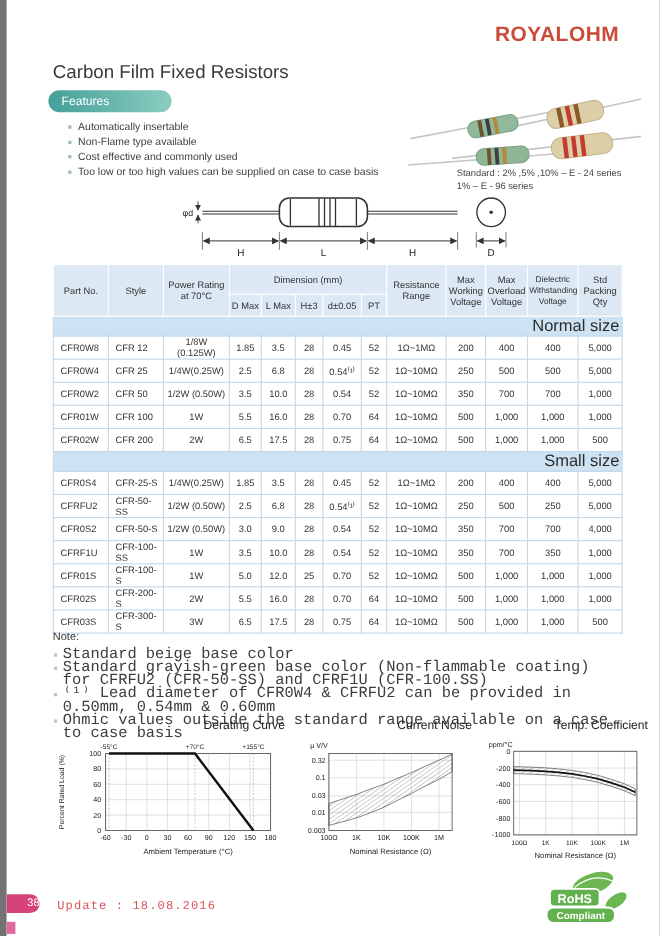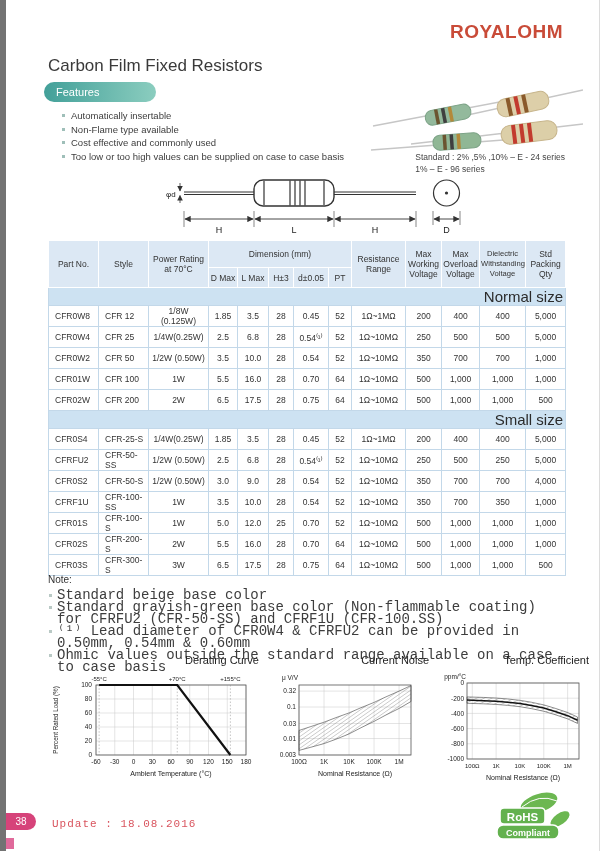--- a/index.html
+++ b/index.html
@@ -38,21 +38,21 @@
   .note-block{position:absolute;left:42px;top:574px;width:510px;}
   .note-title{font-size:10px;color:#333;margin-bottom:4px;}
   .note-item{font-size:14px;color:#3d3d3d;line-height:12px;position:relative;padding-left:9px;font-family:Liberation Mono, monospace;}
   .note-item::before{content:"";position:absolute;left:1px;top:5px;width:3px;height:3px;background:#b9c9c5;}
   
   .charts-row{position:absolute;left:38px;top:654px;width:545px;display:flex;justify-content:space-between;}
   .chart-block{text-align:right;}
   .chart-title{font-size:11px;color:#222;margin-bottom:1px;}
   
   .page-badge{position:absolute;left:0;top:813px;width:30px;height:17px;background:#d6437a;color:#fff;
-    font-size:10px;line-height:17px;text-align:center;border-radius:0 9px 9px 0;}
+    font-size:10px;line-height:17px;text-align:right;border-radius:0 9px 9px 0;}
   .update-text{position:absolute;left:46px;top:818px;font-family:"Liberation Mono","DejaVu Sans Mono",monospace;
     font-size:11px;color:#d9545e;letter-spacing:1px;}
   .website{position:absolute;left:0;right:0;top:817px;text-align:center;font-size:10.5px;color:#8b8b8b;}
   .rohs-logo{position:absolute;right:26px;top:791px;}
   .corner-accent{position:absolute;left:0;top:838px;width:8px;height:11px;background:#e06a9b;}
 </style>
 </head>
 <body>
 
 <div class="page">

